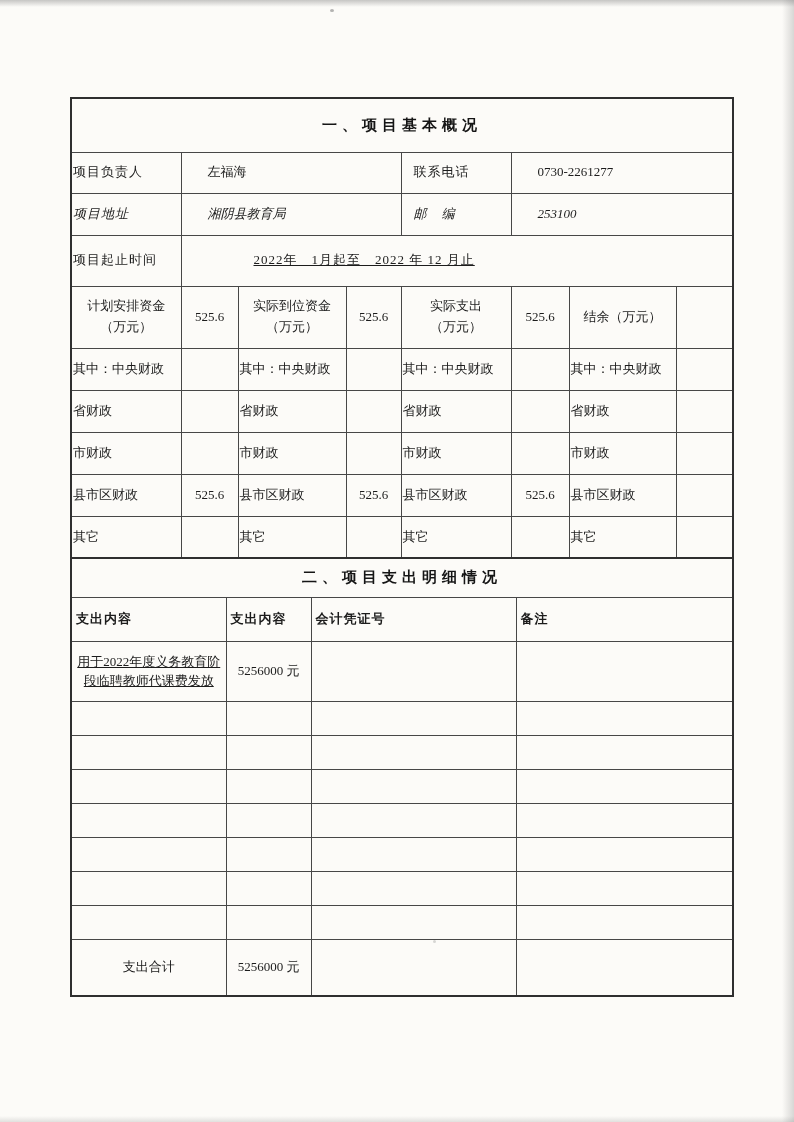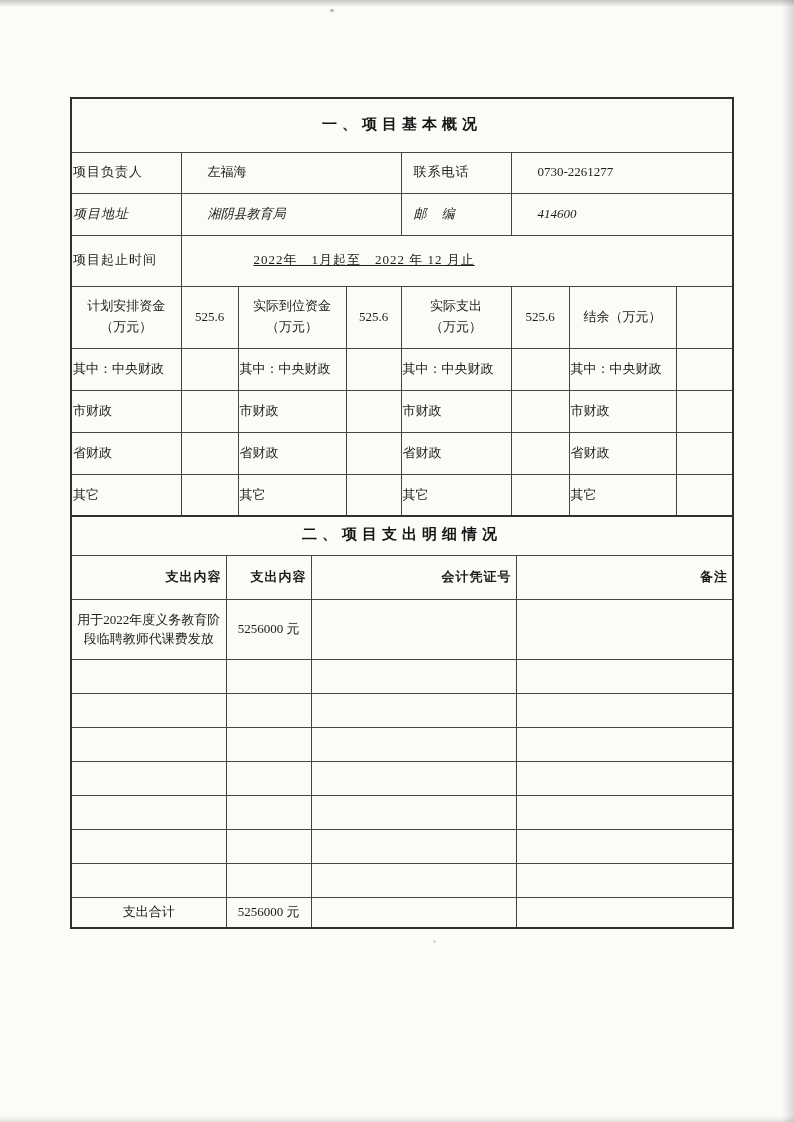--- a/index.html
+++ b/index.html
@@ -45,50 +45,50 @@
   .t2 { margin-top: -2px; }
   td {
     border: 1px solid #474747;
     font-size: 13px;
     vertical-align: middle;
     padding: 2px 4px;
     overflow: hidden;
     line-height: 1.4;
   }
   .title {
-    font-family: Liberation Mono, monospace;
+    font-family: Liberation Serif, serif;
     font-weight: bold;
     font-size: 15px;
     letter-spacing: 5px;
     text-align: center;
     color: #151515;
   }
   .lab  { text-align: left; padding-left: 1px; letter-spacing: 1px; }
   .lab2 { text-align: left; padding-left: 12px; letter-spacing: 1px; }
   .val  { text-align: left; padding-left: 26px; }
   .period { text-align: left; padding-left: 72px; letter-spacing: 1px; text-decoration: underline; }
   .fund-lab { text-align: center; padding: 2px 2px; line-height: 1.6; }
   .src-lab  { text-align: left; padding-left: 1px; }
   .num  { text-align: center; font-family: Liberation Serif, serif; }
-  .th   { text-align: right; font-weight: bold; letter-spacing: 1px;
+  .th   { text-align: left; font-weight: bold; letter-spacing: 1px;
           font-family: Liberation Serif, serif; font-size: 13px; }
-  .content-cell { text-align: center; padding: 3px 4px; line-height: 1.5; }
+  .content-cell { text-align: center; padding: 3px 4px; line-height: 1.5; text-decoration: underline; }
 
   
   .r-title1 td { height: 54px; }
   .r1 td { height: 41px; }
   .r2 td { height: 42px; font-style: italic; }
   .r3 td { height: 51px; }
   .r4 td { height: 62px; }
   .rs td { height: 42px; }
   .r-title2 td { height: 39px; }
   .r-head2 td { height: 44px; }
   .r-data td { height: 60px; }
   .r-empty td { height: 34px; }
-  .r-total td { height: 31px; }
+  .r-total td { height: 57px; }
 </style>
 </head>
 <body>
 
 <div class="sheet">
   <div class="scan-top"></div>
   <div class="scan-right"></div>
   <div class="scan-bottom"></div>
   <div class="speck s1"></div>
   <div class="speck s2"></div>
@@ -115,21 +115,21 @@
           <td class="lab">项目负责人</td>
           <td colspan="3" class="val">左福海</td>
           <td class="lab2">联系电话</td>
           <td colspan="3" class="val">0730-2261277</td>
         </tr>
 
         <tr class="r2">
           <td class="lab">项目地址</td>
           <td colspan="3" class="val">湘阴县教育局</td>
           <td class="lab2">邮　编</td>
-          <td colspan="3" class="val">414600</td>
+          <td colspan="3" class="val">253100</td>
         </tr>
 
         <tr class="r3">
           <td class="lab">项目起止时间</td>
           <td colspan="7" class="period">2022年　1月起至　2022 年 12 月止</td>
         </tr>
 
         <tr class="r4">
           <td class="fund-lab">
             <div>计划安排资金</div>
@@ -157,41 +157,51 @@
           <td class="num"></td>
           <td class="src-lab">其中：中央财政</td>
           <td class="num"></td>
           <td class="src-lab">其中：中央财政</td>
           <td class="num"></td>
           <td class="src-lab">其中：中央财政</td>
           <td class="num"></td>
         </tr>
 
         <tr class="rs">
-          <td class="src-lab">市财政</td>
-          <td class="num"></td>
-          <td class="src-lab">市财政</td>
-          <td class="num"></td>
-          <td class="src-lab">市财政</td>
-          <td class="num"></td>
-          <td class="src-lab">市财政</td>
-          <td class="num"></td>
-        </tr>
-
-        <tr class="rs">
-          <td class="src-lab">省财政</td>
-          <td class="num"></td>
-          <td class="src-lab">省财政</td>
-          <td class="num"></td>
-          <td class="src-lab">省财政</td>
-          <td class="num"></td>
-          <td class="src-lab">省财政</td>
-          <td class="num"></td>
-        </tr>
-
+          <td class="src-lab">省财政</td>
+          <td class="num"></td>
+          <td class="src-lab">省财政</td>
+          <td class="num"></td>
+          <td class="src-lab">省财政</td>
+          <td class="num"></td>
+          <td class="src-lab">省财政</td>
+          <td class="num"></td>
+        </tr>
+
+        <tr class="rs">
+          <td class="src-lab">市财政</td>
+          <td class="num"></td>
+          <td class="src-lab">市财政</td>
+          <td class="num"></td>
+          <td class="src-lab">市财政</td>
+          <td class="num"></td>
+          <td class="src-lab">市财政</td>
+          <td class="num"></td>
+        </tr>
+
+        <tr class="rs">
+          <td class="src-lab">县市区财政</td>
+          <td class="num">525.6</td>
+          <td class="src-lab">县市区财政</td>
+          <td class="num">525.6</td>
+          <td class="src-lab">县市区财政</td>
+          <td class="num">525.6</td>
+          <td class="src-lab">县市区财政</td>
+          <td class="num"></td>
+        </tr>
 
         <tr class="rs">
           <td class="src-lab">其它</td>
           <td class="num"></td>
           <td class="src-lab">其它</td>
           <td class="num"></td>
           <td class="src-lab">其它</td>
           <td class="num"></td>
           <td class="src-lab">其它</td>
           <td class="num"></td>

